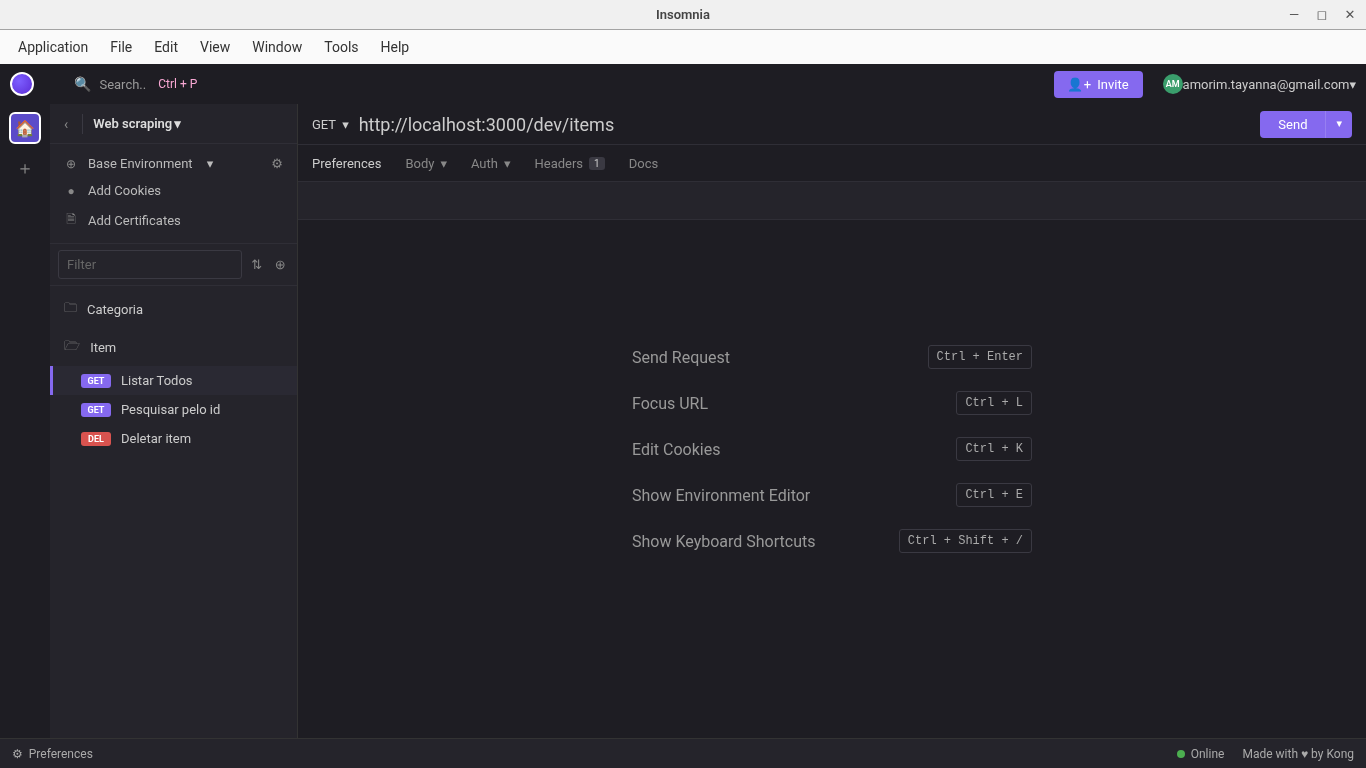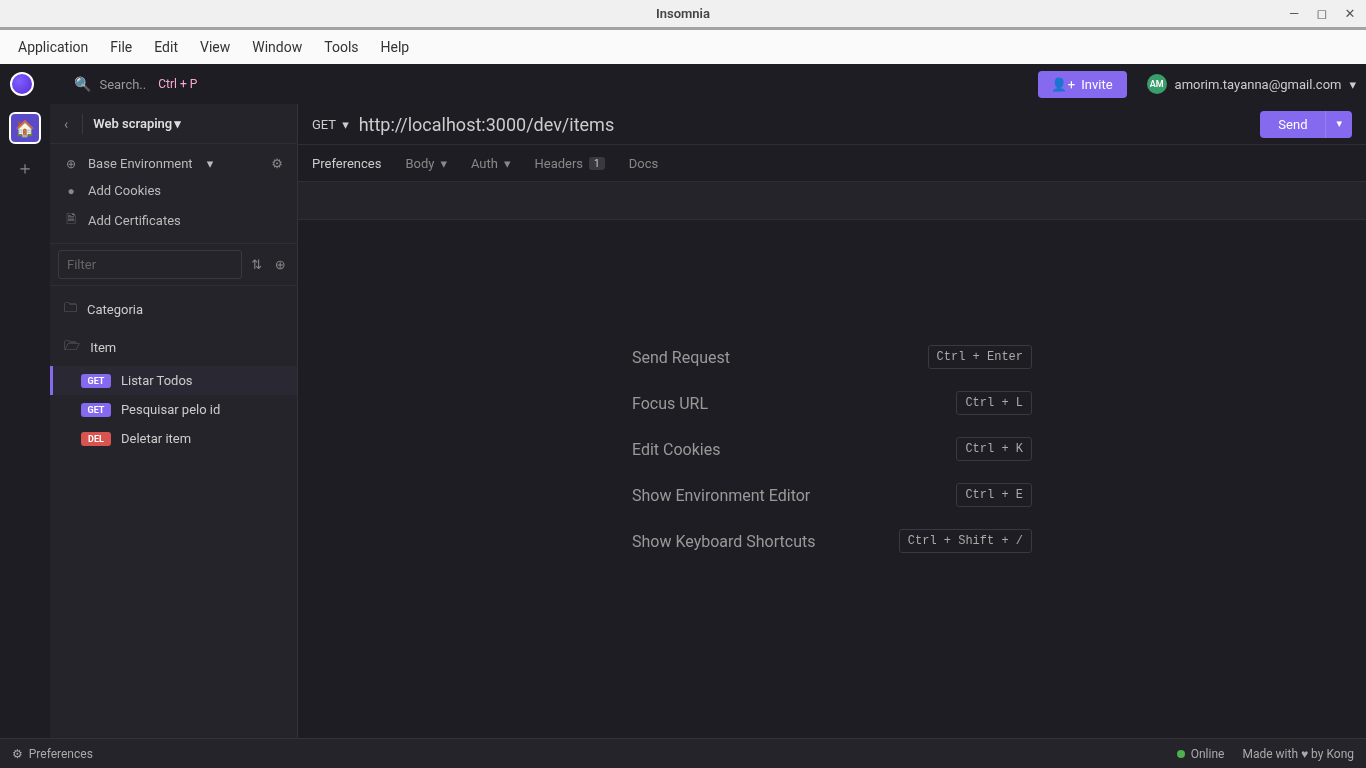--- a/index.html
+++ b/index.html
@@ -1,40 +1,40 @@
 <!DOCTYPE html>
 <html><head>
 <meta charset="utf-8">
 <style>
 * { margin: 0; padding: 0; box-sizing: border-box; font-family: -apple-system, BlinkMacSystemFont, "Segoe UI", Roboto, sans-serif; }
 body { width: 1366px; height: 768px; overflow: hidden; background: #f6f6f6; }
 
 
-.titlebar { height: 30px; background: #f0f0f0; display: flex; align-items: center; position: relative; border-bottom: 3px solid #a3a3a3; }
+.titlebar { height: 30px; background: #f0f0f0; display: flex; align-items: center; position: relative; border-bottom: 1px solid #a3a3a3; }
 .titlebar-title { position: absolute; left: 50%; transform: translateX(-50%); font-size: 13px; font-weight: 600; color: #444; }
 .titlebar-controls { position: absolute; right: 4px; display: flex; gap: 4px; }
 .titlebar-btn { width: 24px; height: 24px; display: flex; align-items: center; justify-content: center; font-size: 13px; color: #555; cursor: pointer; border-radius: 3px; }
 
 
 .menubar { height: 34px; background: #fafafa; display: flex; align-items: center; padding: 0 8px; gap: 2px; text-align: center; }
 .menu-item { padding: 4px 10px; font-size: 14px; color: #333; cursor: pointer; border-radius: 3px; }
 
 
 .app { height: calc(768px - 30px - 34px); background: #1e1d23; display: flex; flex-direction: column; color: #c9c8cf; }
 
 
 .toolbar { height: 40px; display: flex; align-items: center; padding: 0 10px; background: #1e1d23; gap: 10px; }
 .logo-circle { width: 24px; height: 24px; border-radius: 50%; background: radial-gradient(circle at 35% 35%, #7d5fff, #5b2bd6); border: 2px solid #fff; }
 .search-box { display: flex; align-items: center; gap: 8px; flex: 0 0 auto; margin-left: 30px; }
 .search-icon { color: #888; font-size: 14px; }
 .search-text { color: #999; font-size: 13px; }
 .search-hint { color: #f9a8d4; font-size: 12px; margin-left: 4px; }
 .toolbar-spacer { flex: 1; }
 .invite-btn { background: #8569ef; color: #fff; padding: 6px 14px; border-radius: 4px; font-size: 13px; display: flex; align-items: center; gap: 6px; cursor: pointer; }
-.user-chip { display: flex; align-items: center; gap: 8px; margin-left: 10px; color: #ccc; font-size: 13px; cursor: pointer; }
+.user-chip { display: flex; align-items: center; margin-left: 10px; color: #ccc; font-size: 13px; cursor: pointer; }
 .avatar { width: 20px; height: 20px; border-radius: 50%; background: #3a9e6c; color: #fff; font-size: 9px; display: flex; align-items: center; justify-content: center; font-weight: 600; }
 
 
 .main { flex: 1; display: flex; min-height: 0; }
 
 
 .rail { width: 50px; background: #1e1d23; display: flex; flex-direction: column; align-items: center; padding-top: 8px; gap: 12px; }
 .rail-btn { width: 32px; height: 32px; border-radius: 6px; display: flex; align-items: center; justify-content: center; color: #bbb; cursor: pointer; font-size: 16px; }
 .rail-btn.active { border: 2px solid #fff; background: #5b4bc9; color: #fff; }
 .rail-plus { color: #888; font-size: 18px; cursor: pointer; }

